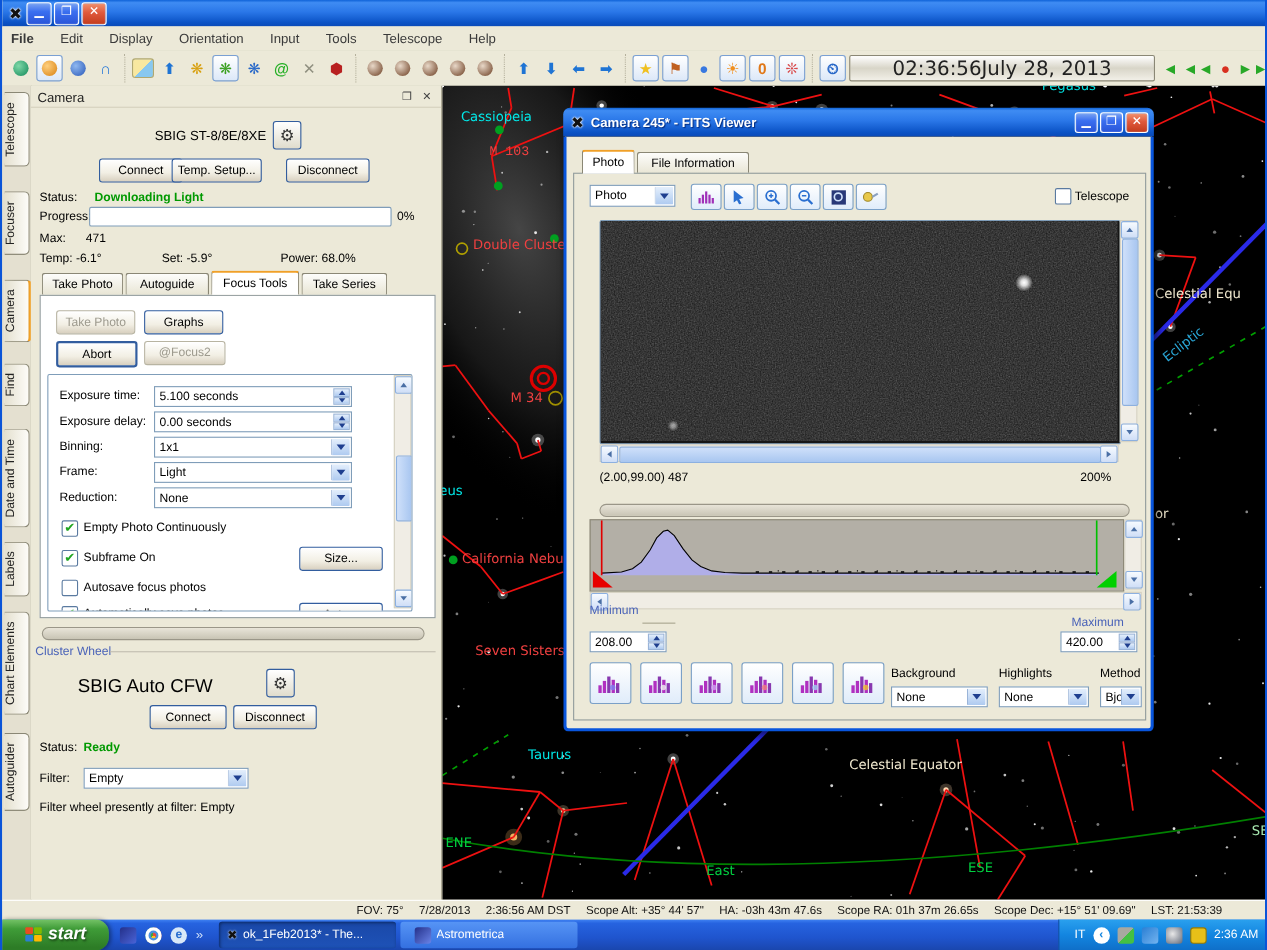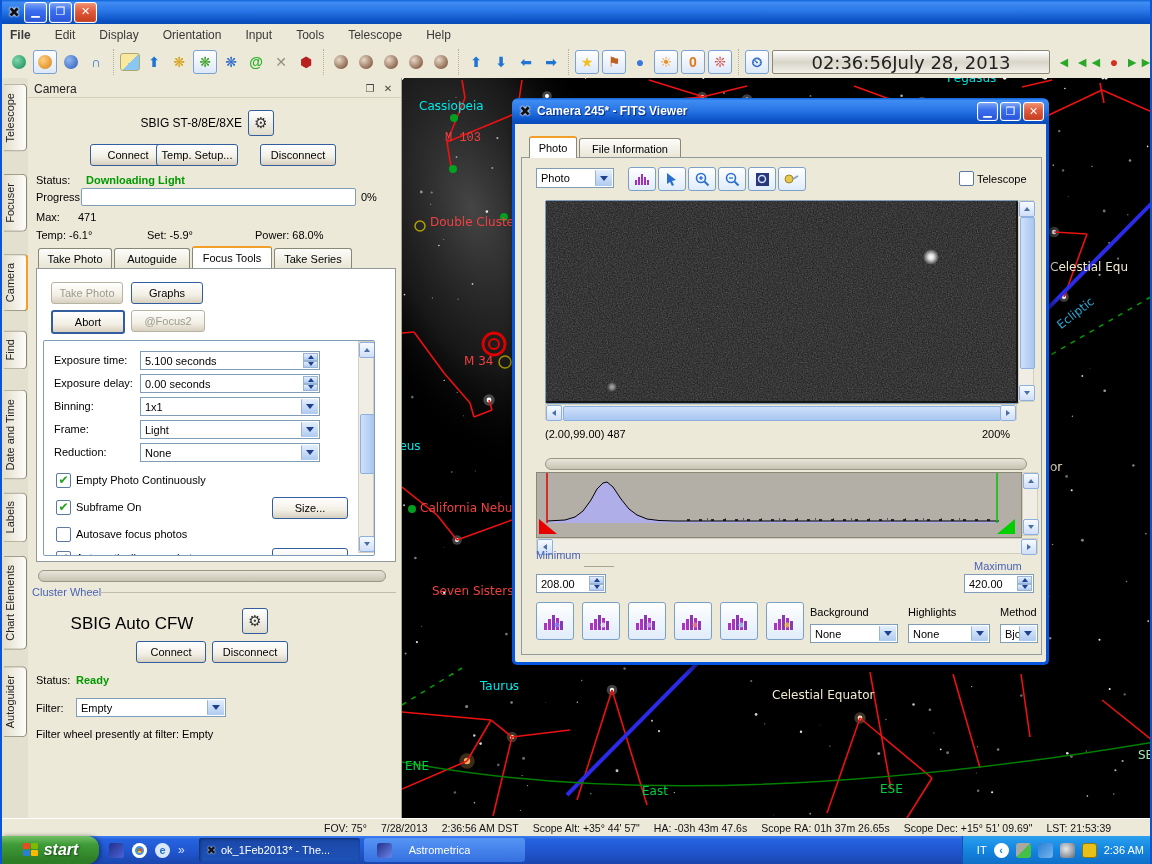--- a/index.html
+++ b/index.html
@@ -974,21 +974,21 @@
       <div style="color:#cfe0fa;font-size:12px">»</div>
     </div>
     <div id="taskbuttons" style="display:flex;align-items:center">
         <div class="taskbtn active" style="width: 145px;">
           <span style="color: rgb(17, 17, 17); text-shadow: rgb(255, 255, 255) 0px 0px 2px; font-size: 11px;">✖</span>
           <span style="overflow: hidden; text-overflow: ellipsis;">ok_1Feb2013* - The...</span>
         </div>
         <div class="taskbtn idle" style="width: 145px;">
           <span style="color: rgb(17, 17, 17); text-shadow: rgb(255, 255, 255) 0px 0px 2px; font-size: 11px;"></span>
           <span class="trayico" style="background: linear-gradient(135deg, rgb(36, 48, 138), rgb(106, 132, 232)); flex: 0 0 auto;"></span>
-          <span style="overflow: hidden; text-overflow: ellipsis; margin-left: 12px;">Astrometrica</span>
+          <span style="overflow: hidden; text-overflow: ellipsis;">Astrometrica</span>
         </div>
       </div>
     <div id="tray">
       <span>IT</span>
       <span style="width:15px;height:15px;border-radius:50%;background:#fff;color:#1385e0;font-weight:bold;text-align:center;line-height:15px;font-size:11px">‹</span>
       <span class="trayico" style="background:linear-gradient(135deg,#a8a8a0 50%,#44c044 50%)"></span>
       <span class="trayico" style="background:linear-gradient(135deg,#2a7fd4,#74b4f0)"></span>
       <span class="trayico" style="background:radial-gradient(circle at 40% 40%,#e8e8e8,#606878)"></span>
       <span class="trayico" style="background:#e8c018;border:1px solid #907808;box-sizing:border-box"></span>
       <span>2:36 AM</span>

